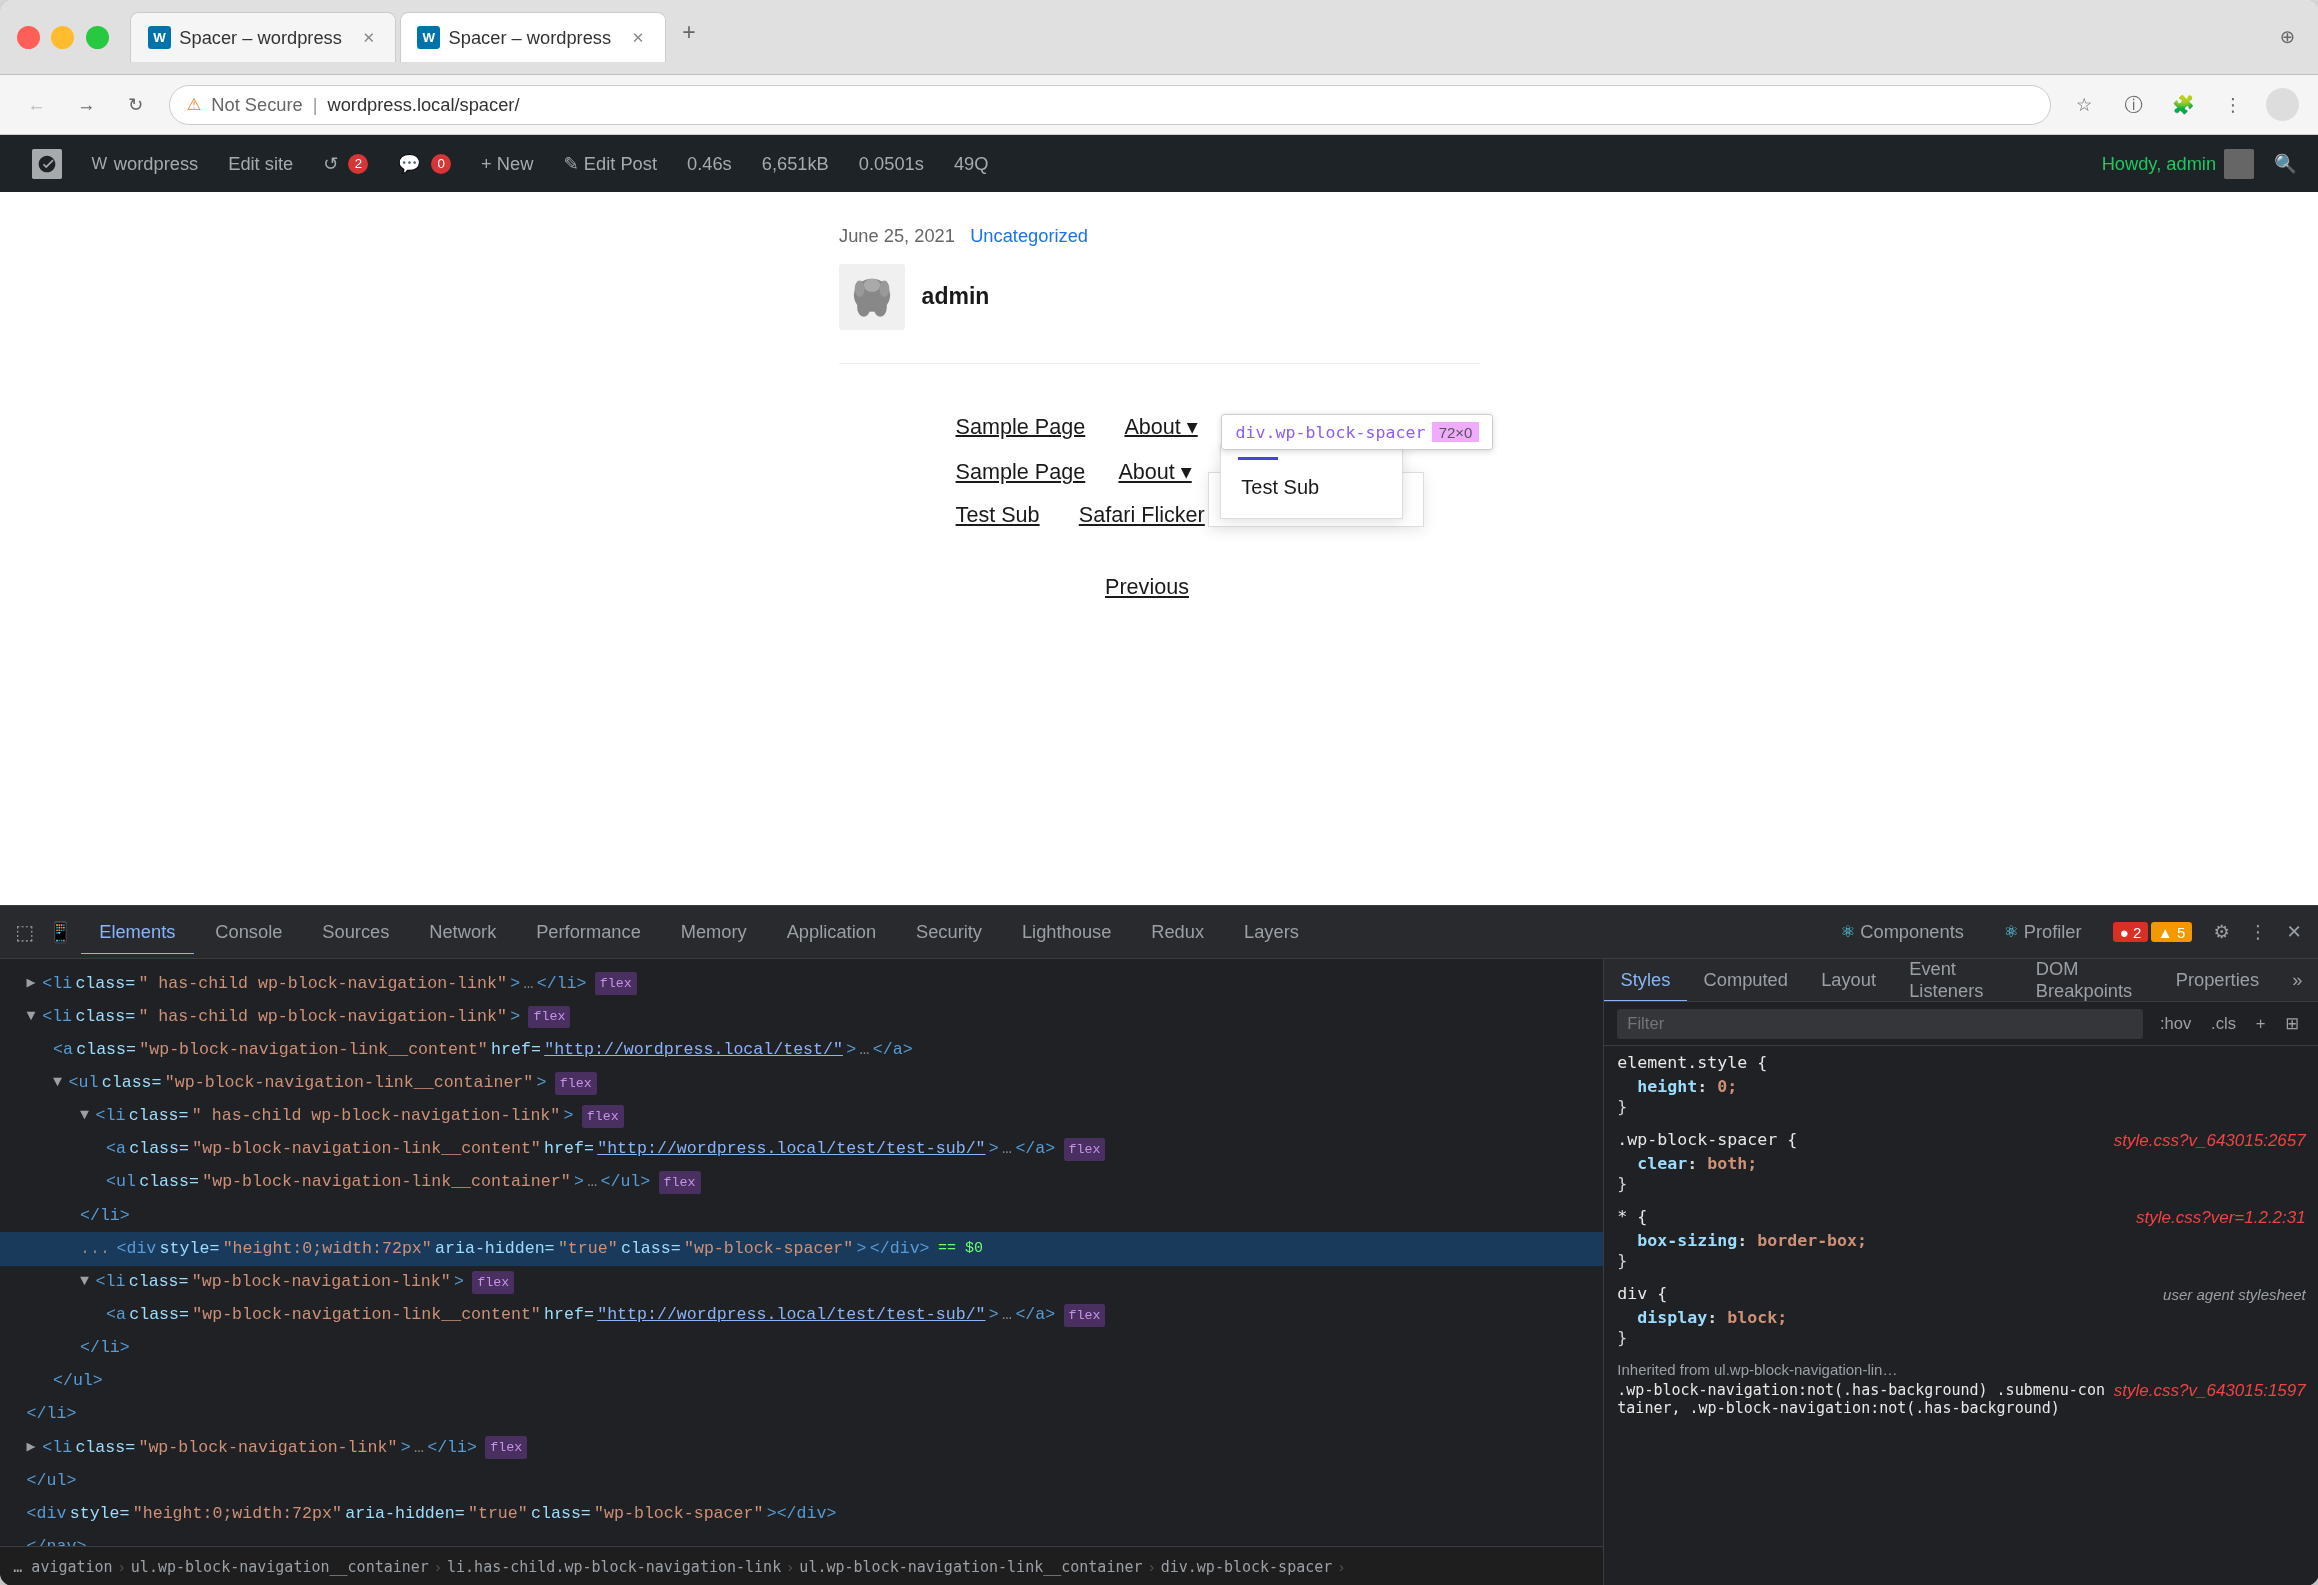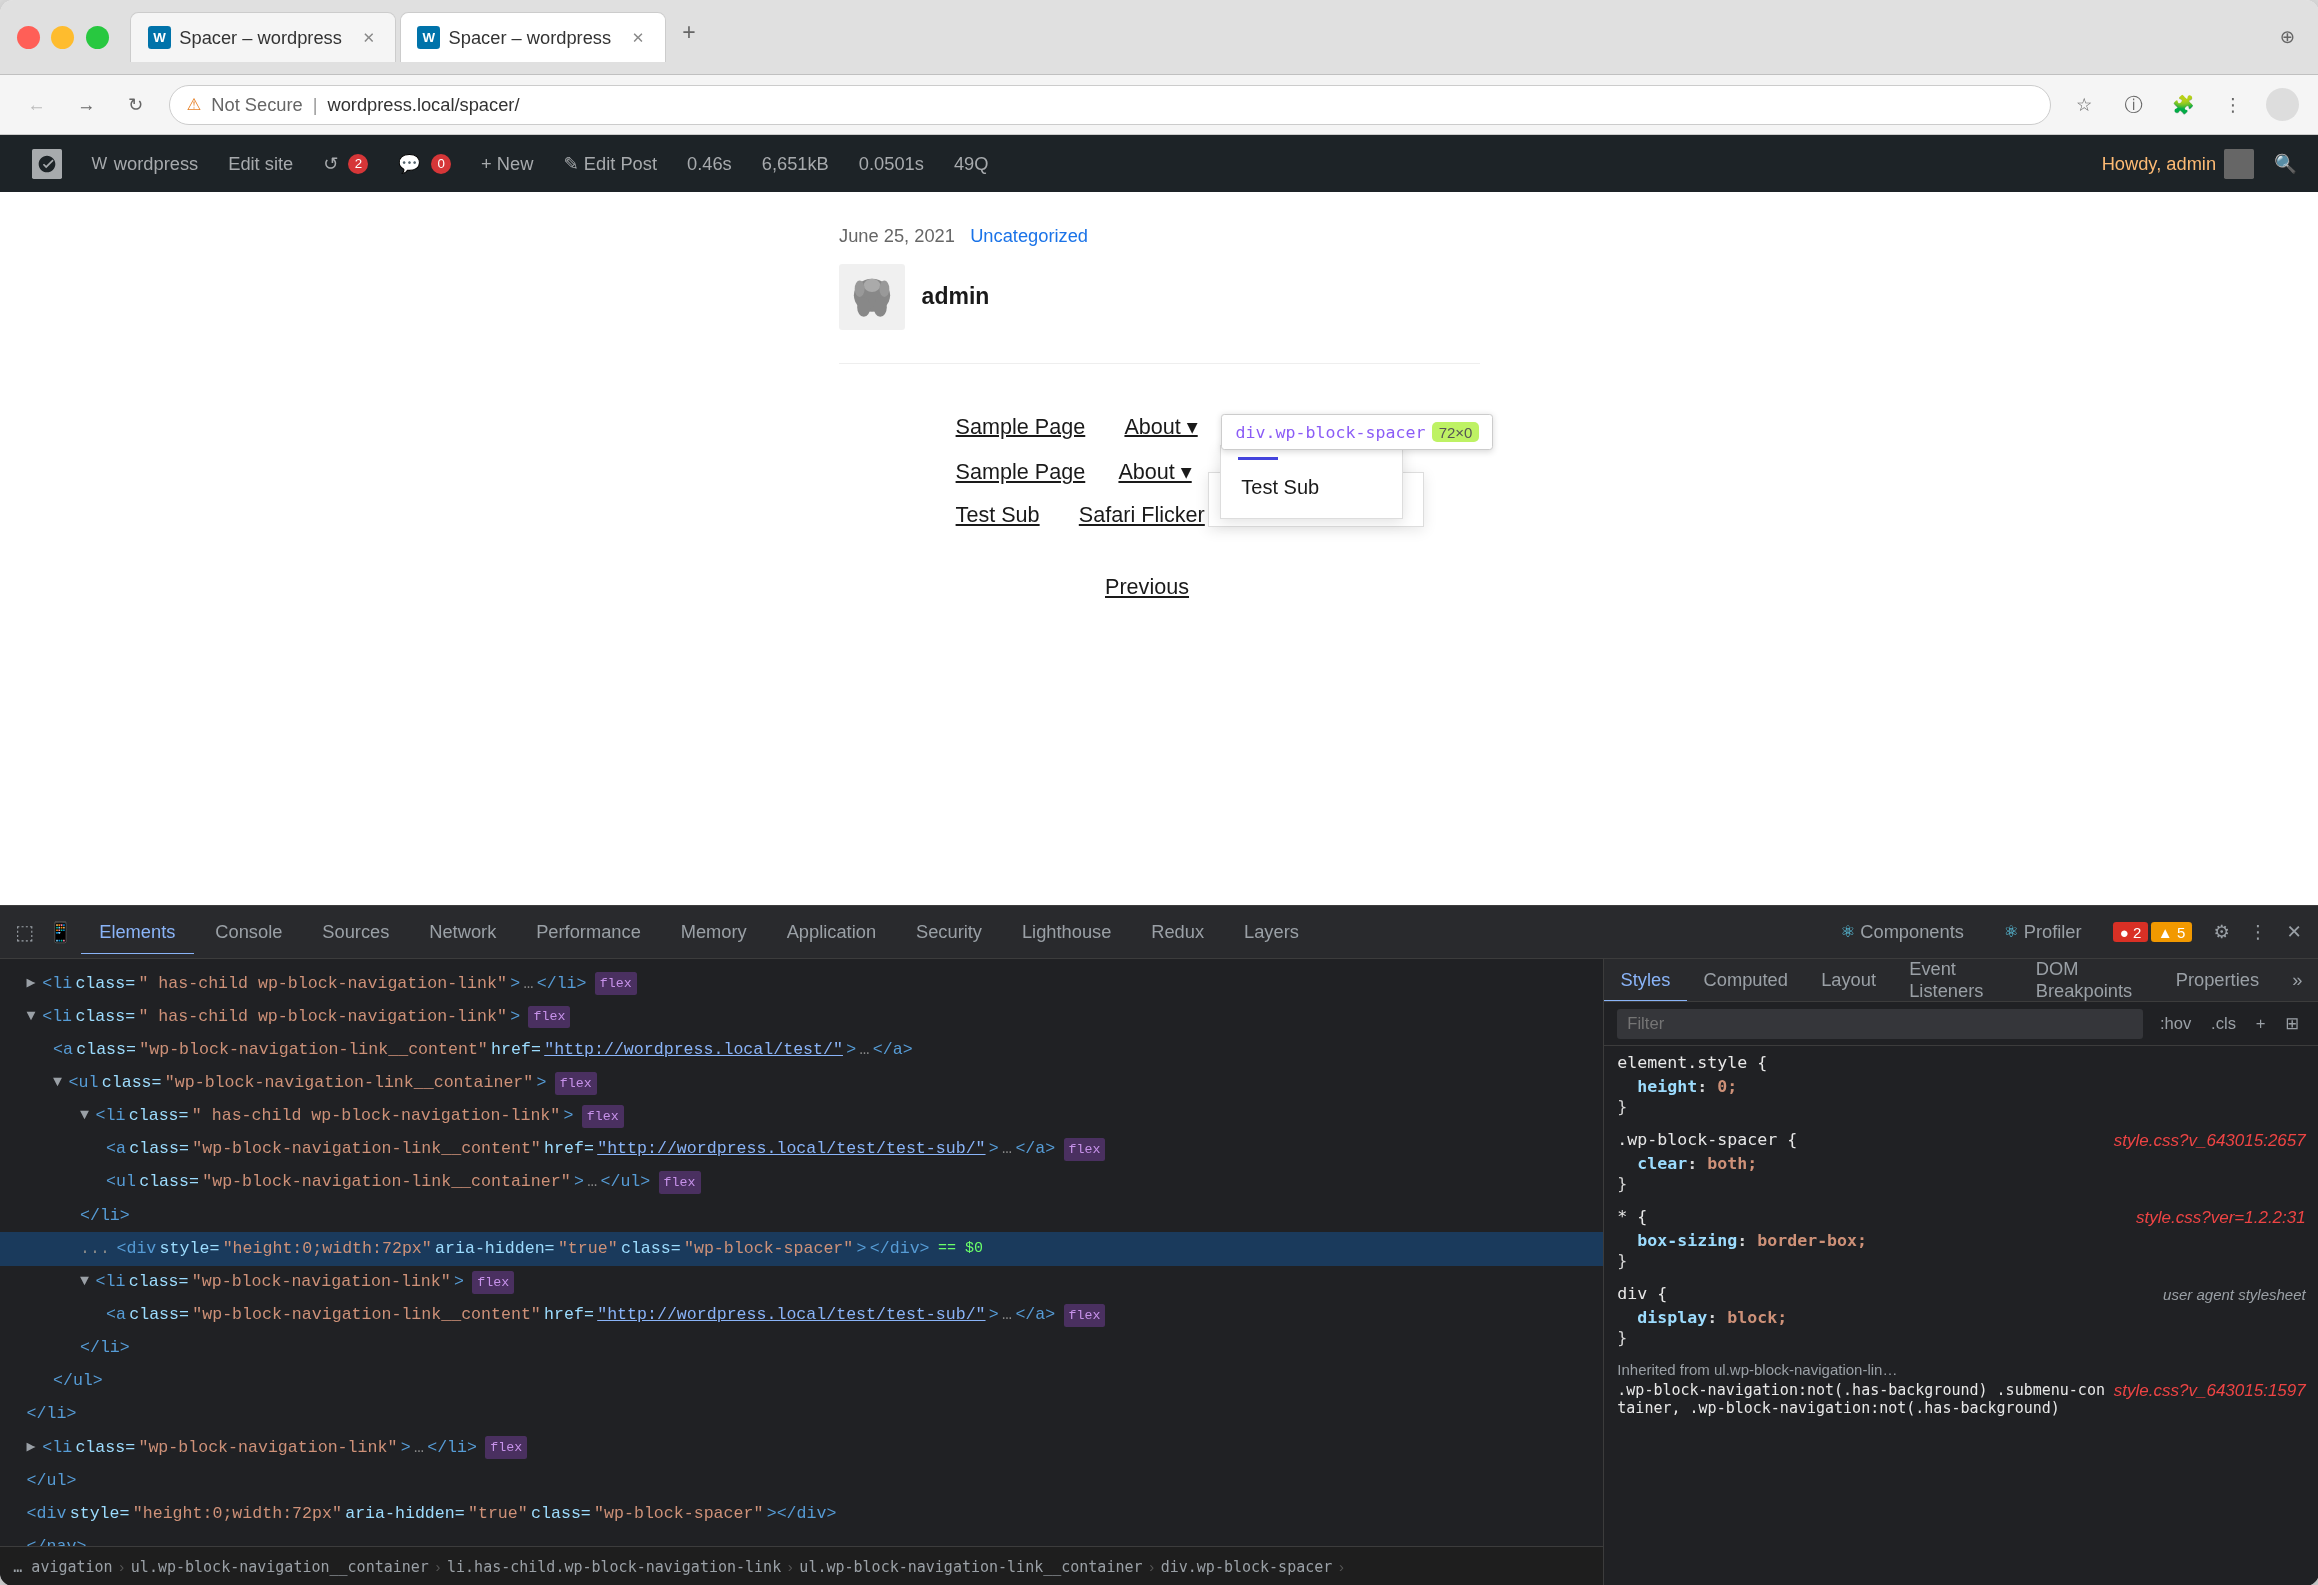--- a/index.html
+++ b/index.html
@@ -34,21 +34,21 @@
     .address-secure { color: #e67e22; font-size: 16.6px; }
     .address-url { color: #333; }
     .addr-action { width: 33px; height: 33px; display: flex; align-items: center; justify-content: center; color: #666; font-size: 18.3px; cursor: pointer; }
 
     
     .wp-admin-bar { background: #1d2327; height: 57px; display: flex; align-items: center; padding: 0 16.6px; gap: 0; color: #fff; font-size: 18.3px; }
     .wp-admin-item { display: flex; align-items: center; gap: 6.6px; padding: 0 15px; height: 57px; color: #a7aaad; cursor: pointer; white-space: nowrap; }
     .wp-logo { width: 26.6px; height: 26.6px; background: #a7aaad; border-radius: 1.7px; display: flex; align-items: center; justify-content: center; }
     .wp-badge { background: #d63638; color: #fff; border-radius: 50%; width: 20px; height: 20px; font-size: 13.3px; display: flex; align-items: center; justify-content: center; margin-left: 3.3px; }
     .wp-admin-spacer { flex: 1; }
-    .howdy { display: flex; align-items: center; gap: 8.3px; color: #fdba74; padding: 0 15px; }
+    .howdy { display: flex; align-items: center; gap: 8.3px; color: #22c55e; padding: 0 15px; }
     .admin-avatar { width: 30px; height: 30px; border-radius: 50%; background: #888; }
     .search-icon-wp { width: 33px; height: 33px; display: flex; align-items: center; justify-content: center; color: #a7aaad; font-size: 18.3px; cursor: pointer; }
 
     
     .browser-content { flex: 1; display: flex; flex-direction: column; overflow: hidden; background: #fff; }
     .page-content { background: #fff; padding: 33px 50px; flex: 1; position: relative; overflow: hidden; }
 
     
     .post-meta { color: #666; font-size: 18.3px; margin-bottom: 8px; }
     .post-meta a { color: #1a73e8; text-decoration: none; }
@@ -245,21 +245,21 @@
           <a>About ▾</a>
         </span>
         <span class="nav-menu-item" style="position:relative;">
           <a>Test ▾</a>
           
           <div style="position:absolute;top:100%;left:0;background:#fff;border:0.8px solid #ddd;min-width:183px;padding:8.3px 0;box-shadow:0 3.3px 13.3px rgba(0,0,0,0.12);z-index:200;">
 
             <div style="position:relative;">
               <div class="spacer-tooltip" style="position:absolute;top:-43px;left:0;display:flex;align-items:center;gap:6.6px;background:#fff;border:0.8px solid #ccc;border-radius:3.3px;padding:6.6px 13.3px;box-shadow:0 1.7px 6.6px rgba(0,0,0,0.15);z-index:300;white-space:nowrap;">
                 <span class="element-name" style="color:#8b5cf6;font-family:monospace;font-size:16.6px;">div.wp-block-spacer</span>
-                <span class="dimensions" style="background:#bef264;border-radius:5px;padding:1.7px 6.6px;font-size:15px;">72×0</span>
+                <span class="dimensions" style="background:#f0abfc;border-radius:0;padding:1.7px 6.6px;font-size:15px;">72×0</span>
               </div>
               <div style="width:40px;height:2.5px;background:#4444dd;margin:3.3px 16.6px 6.6px 16.6px;"></div>
             </div>
             <div class="dropdown-menu-item">Test Sub</div>
           </div>
         </span>
         <span class="nav-menu-item">
           <a>Contact Page</a>
         </span>
       </div>

